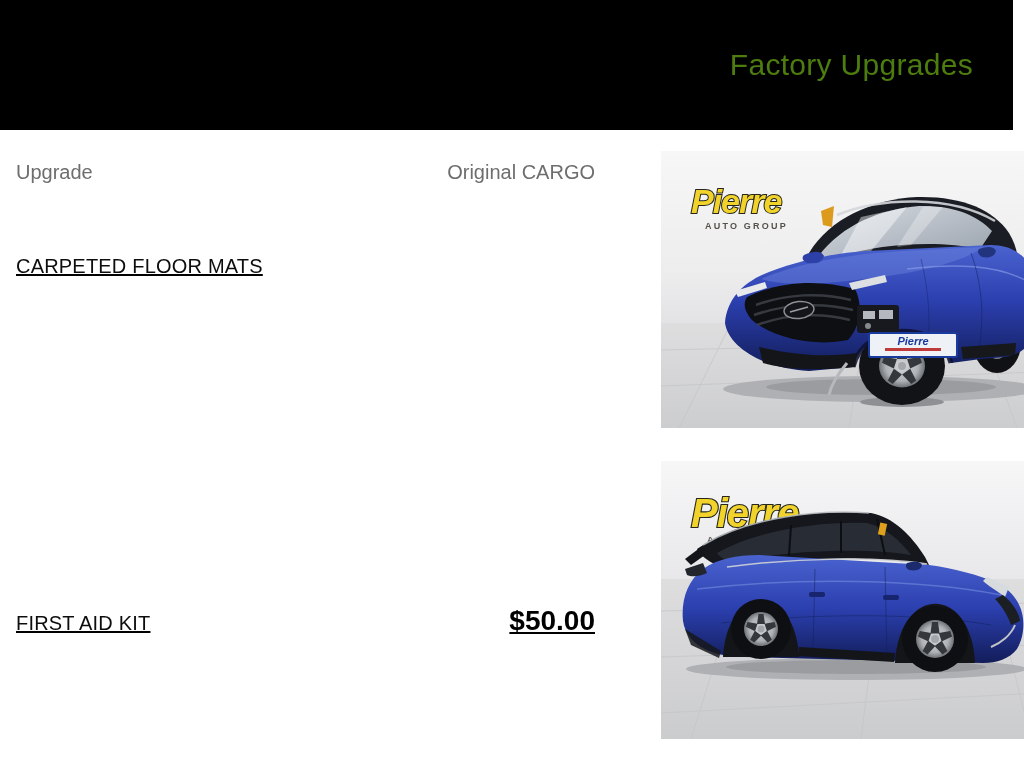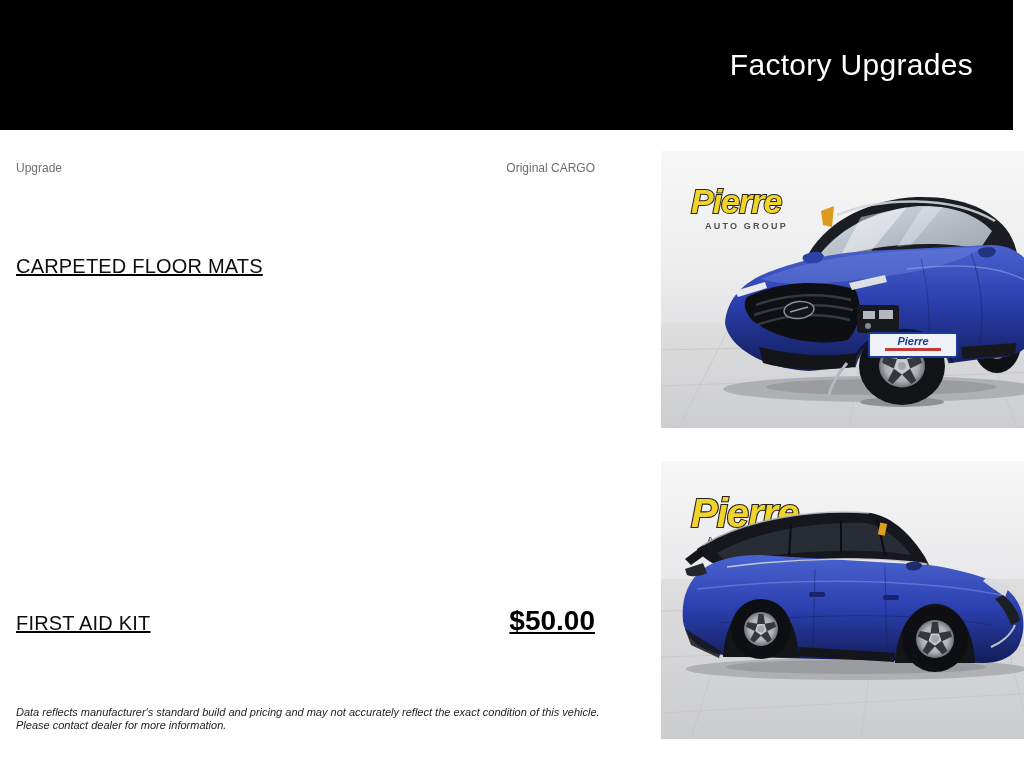--- a/index.html
+++ b/index.html
@@ -1,24 +1,24 @@
 <!DOCTYPE html>
 <html><head>
 <meta charset="utf-8">
 <style>
   html,body{margin:0;padding:0;background:#ffffff;}
   body{width:1024px;height:768px;font-family:"Liberation Sans",sans-serif;}
   .page{position:relative;width:1024px;height:768px;background:#ffffff;overflow:hidden;}
 
   .topbar{position:absolute;left:0;top:0;width:1013px;height:130px;background:#000000;
           display:flex;align-items:center;justify-content:flex-end;}
-  .title{color:#ffffff;font-size:30px;font-weight:400;margin:0;padding-right:40px;letter-spacing:.3px;}
+  .title{color:#4d7c0f;font-size:30px;font-weight:400;margin:0;padding-right:40px;letter-spacing:.3px;}
 
   .cols-header{position:absolute;left:16px;top:161px;width:579px;display:flex;
-               justify-content:space-between;color:#6e6e6e;font-size:12px;gap:33px;}
+               justify-content:space-between;color:#6e6e6e;font-size:20px;gap:33px;}
   .row{position:absolute;left:16px;width:579px;display:flex;justify-content:space-between;
        align-items:baseline;text-decoration:underline;}
   .row .uname{font-size:20px;color:#0d0d0d;letter-spacing:.2px;}
   .row .uprice{font-size:28px;font-weight:700;color:#000000;}
   .row-0{top:255px}.row-1{top:430px}.row-2{top:605px}
 
   .photo{position:absolute;left:621px;margin-left:40px;}
   .photo1{top:151px;width:377px;height:277px;}
   .photo2{top:461px;width:377px;height:278px;}
   .photo svg{display:block;width:100%;height:100%;}
@@ -262,18 +262,14 @@
             <path d="M-3 -17 L3 -17 L4.5 -5.5 L-4.5 -5.5 Z" transform="rotate(144)"></path>
             <path d="M-3 -17 L3 -17 L4.5 -5.5 L-4.5 -5.5 Z" transform="rotate(216)"></path>
             <path d="M-3 -17 L3 -17 L4.5 -5.5 L-4.5 -5.5 Z" transform="rotate(288)"></path>
           </g>
           <circle r="4" fill="#a3a7ac"></circle>
         </g>
       </g>
     </svg>
   </div>
 
-  <div class="disclaimer">
-    <div>Data reflects manufacturer's standard build and pricing and may not accurately reflect the exact condition of this vehicle.</div>
-    <div>Please contact dealer for more information.</div>
-  </div>
 
 </div>
 
 </body></html>

